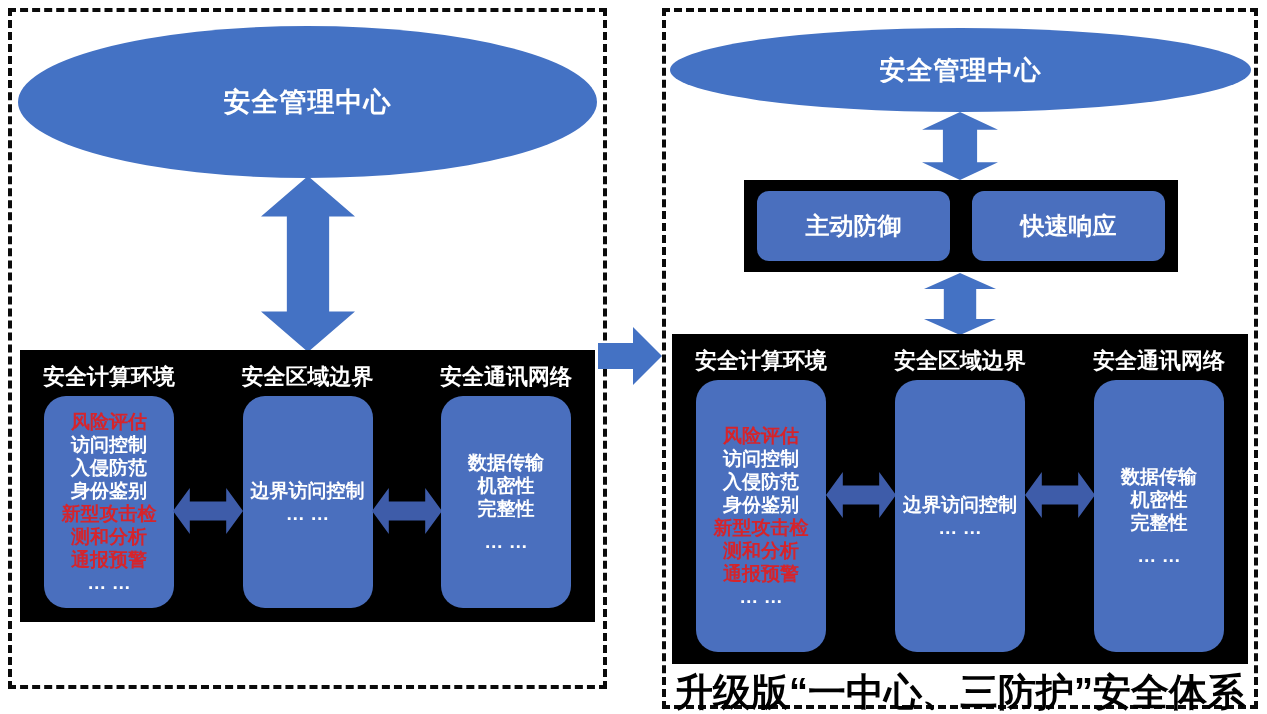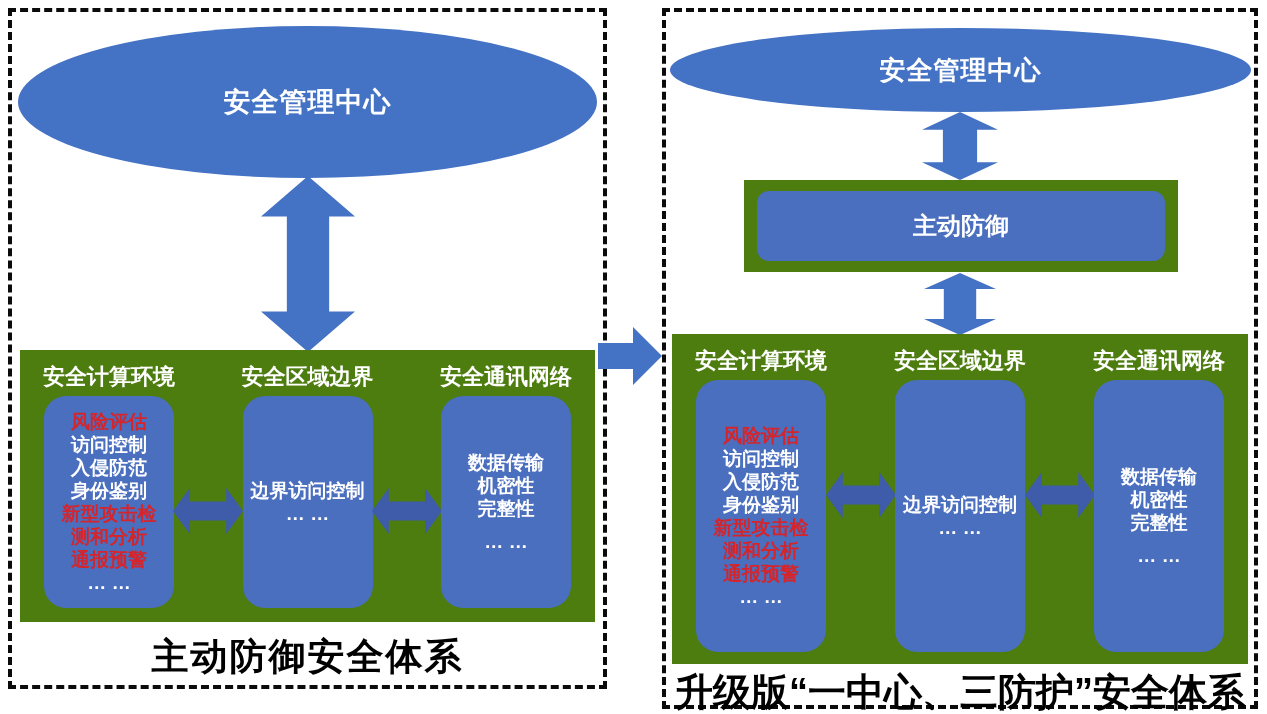--- a/index.html
+++ b/index.html
@@ -20,21 +20,21 @@
   #right-ellipse .e-title { font-size:26px; }
   .e-sub { font-size:21px; font-weight:bold; white-space:nowrap; }
 
   .red { color:#D6242B; }
 
   .varrow { position:absolute; left:50%; transform:translateX(-50%); }
   #left-varrow   { top:164px; width:94px; height:176px; }
   #right-varrow1 { top:100px; width:76px; height:68px; }
   #right-varrow2 { top:261px; width:72px; height:62px; }
 
-  .cyan { position:absolute; background:#4d7c0f; }
+  .cyan { position:absolute; background:#000000; }
 
   #left-grid  { left:8px; top:338px; width:575px; height:272px; padding:8px 14px 10px; }
   #right-grid { left:6px; top:322px; width:576px; height:330px; padding:8px 14px 8px;
                 display:flex; flex-direction:column; }
   .grid-row { display:flex; justify-content:space-between; align-items:stretch; flex:1; }
 
   .pcol { display:flex; flex-direction:column; align-items:center; width:150px; }
   .hdr { font-size:22px; font-weight:bold; color:#fff; height:38px;
          display:flex; align-items:center; white-space:nowrap; }
   .node { background:#4A6FBE; border-radius:22px; width:130px; flex:1; margin-bottom:4px;
@@ -113,39 +113,39 @@
         <div class="hdr">安全通讯网络</div>
         <div class="node">
           <div class="line">数据传输</div>
           <div class="line">机密性</div>
           <div class="line">完整性</div>
           <div class="line gap-top">… …</div>
         </div>
       </div>
     </div>
 
-    <div class="caption" id="left-caption">主动防御安全体系</div>
   </div>
 
   <svg id="flow-arrow" viewBox="0 0 64 58" preserveAspectRatio="none">
     <polygon points="0,16 35,16 35,0 64,29 35,58 35,42 0,42" fill="#4472C4"></polygon>
   </svg>
 
   <div class="panel" id="right-panel">
 
     <div class="ellipse" id="right-ellipse">
       <div class="e-title">安全管理中心</div>
     </div>
 
     <svg class="varrow" id="right-varrow1" viewBox="0 0 40 100" preserveAspectRatio="none">
       <polygon points="20,0 40,26 29,26 29,74 40,74 20,100 0,74 11,74 11,26 0,26" fill="#4472C4"></polygon>
     </svg>
 
     <div class="cyan" id="strategy-bar">
       <div class="strategy">主动防御</div>
+      <div class="strategy">快速响应</div>
     </div>
 
     <svg class="varrow" id="right-varrow2" viewBox="0 0 40 100" preserveAspectRatio="none">
       <polygon points="20,0 40,26 29,26 29,74 40,74 20,100 0,74 11,74 11,26 0,26" fill="#4472C4"></polygon>
     </svg>
 
     <div class="cyan" id="right-grid">
       <div class="grid-row">
 
         <div class="pcol">

